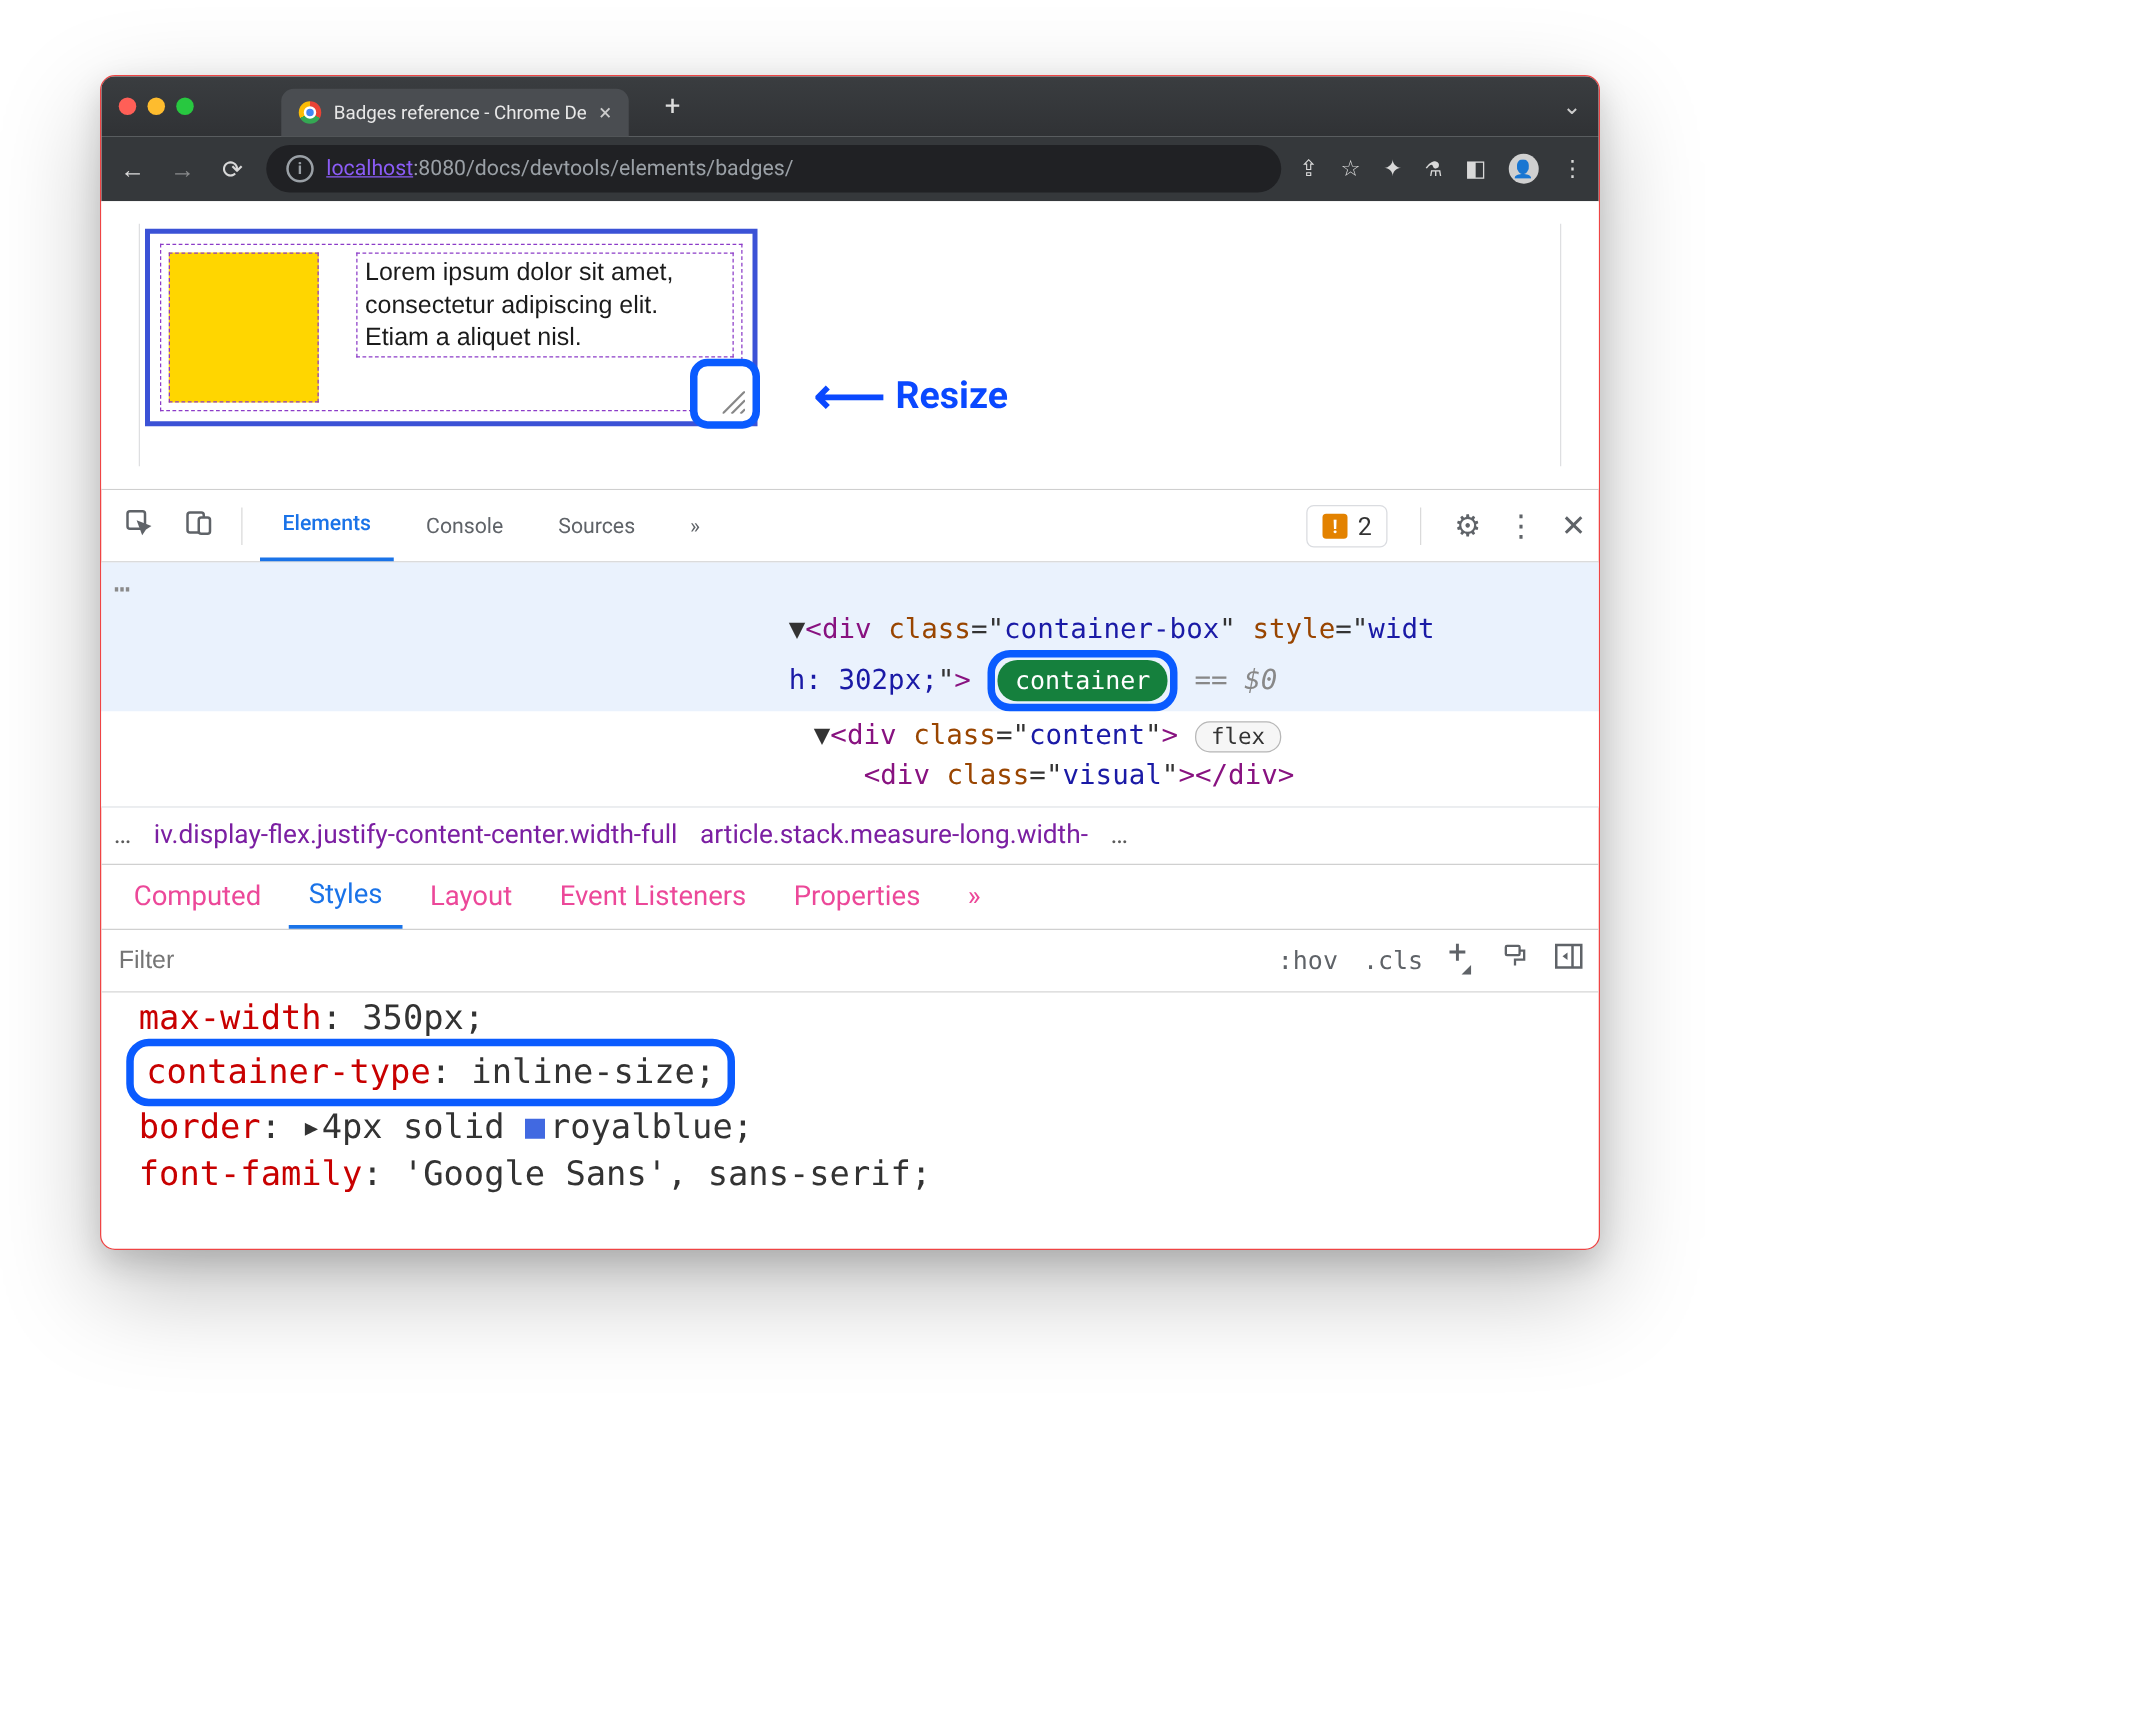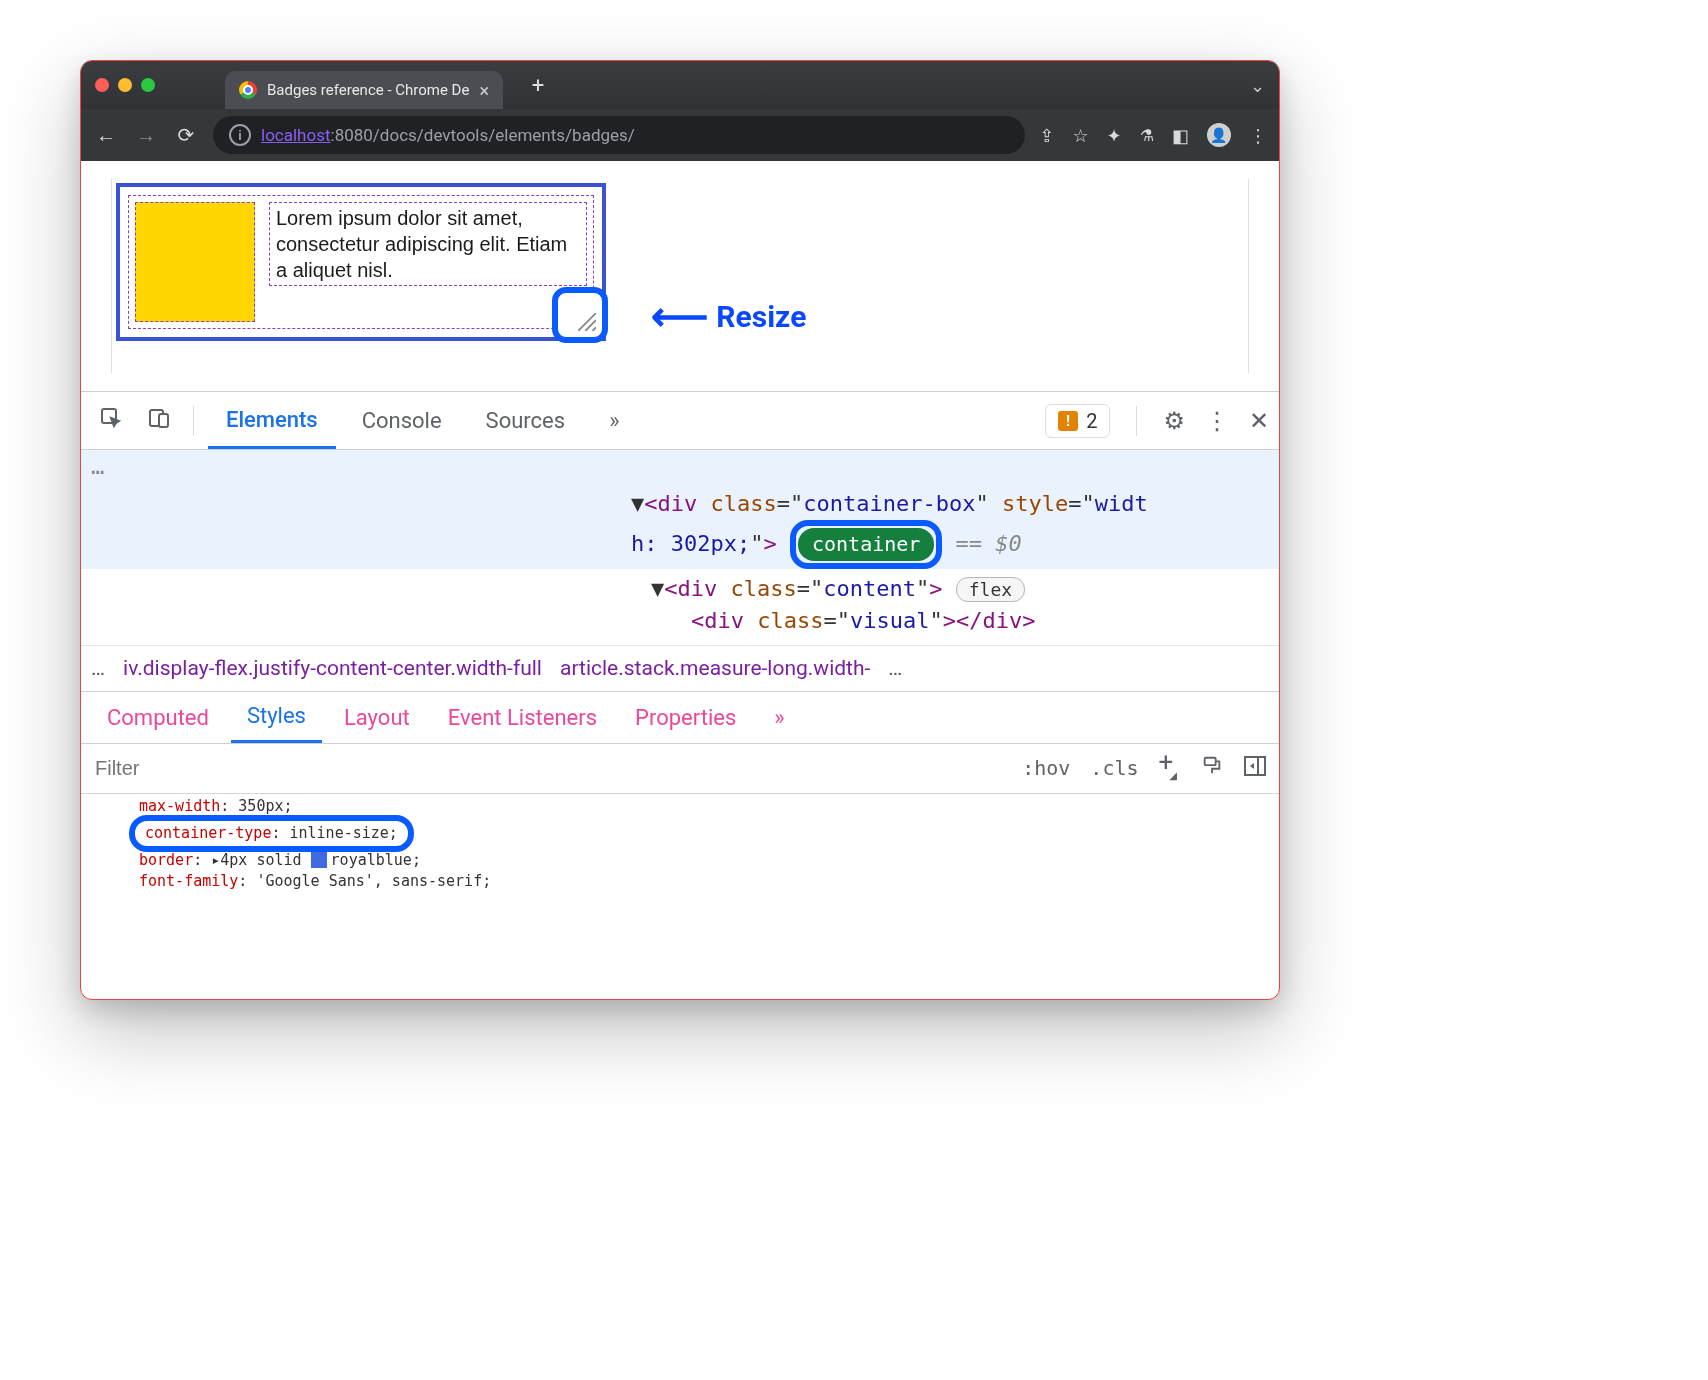--- a/index.html
+++ b/index.html
@@ -79,39 +79,39 @@
   .page-bg{border:1px solid #dedfe1;border-top:none;border-bottom:none;height:100%;padding:4px;}
   .container-box{
     width:490px;
     border:4px solid #3b52d6;
     position:relative;
     padding:8px;
   }
   .content-row{display:flex;gap:14px;align-items:flex-start;
     border:1px dashed #8c3cc8; padding:6px; position:relative;}
   .visual{width:120px;height:120px;background:#ffd600;border:1px dashed #8c3cc8;}
-  .lorem{flex:1;font-size:20px;line-height:1.3;color:#1b1b1b;border:1px dashed #8c3cc8;padding:2px 6px 2px 6px;font-family:"Helvetica Neue",Arial,sans-serif;}
+  .lorem{flex:1;font-size:20px;line-height:1.3;color:#1b1b1b;border:1px dashed #8c3cc8;padding:2px 6px 2px 6px;font-family:"Helvetica Neue",Arial,sans-serif;margin-left:16px;}
   .resize-handle{
     position:absolute; right:-6px; bottom:-6px;
     width:56px;height:56px;border:6px solid #0a5bff;border-radius:14px;background:#fff;
     display:flex;align-items:flex-end;justify-content:flex-end;padding:6px;
   }
   .resize-handle svg{width:18px;height:18px;}
   .annot{
     position:absolute; left:570px; top:138px;
     color:#0a48ff; font-size:30px; font-weight:700; display:flex; align-items:center; gap:8px;
   }
   .annot .arrow{font-size:40px;line-height:0;font-weight:900;}
 
   
   .devtools{flex:1;display:flex;flex-direction:column;border-top:1px solid #cfcfcf;font-size:20px;color:#333;}
   .dt-tabs{display:flex;align-items:center;height:58px;border-bottom:1px solid #d0d0d0;padding:0 10px;gap:8px;}
   .dt-tabs .tool{width:40px;text-align:center;color:#5f6368;font-size:22px;}
   .dt-tabs .sep{width:1px;height:30px;background:#dadada;margin:0 6px;}
-  .dt-tab{padding:0 18px;height:100%;display:flex;align-items:center;color:#5f6368;font-size:22px;}
+  .dt-tab{padding:0 18px;height:100%;display:flex;align-items:center;color:#5f6368;font-size:17px;}
   .dt-tab.active{color:#1a73e8;border-bottom:3px solid #1a73e8;font-weight:500;}
   .dt-right{margin-left:auto;display:flex;align-items:center;gap:20px;}
   .issues{display:flex;align-items:center;gap:8px;border:1px solid #dadce0;border-radius:6px;padding:4px 12px;}
   .issues .sq{width:20px;height:20px;background:#e38200;color:#fff;display:flex;align-items:center;justify-content:center;font-weight:bold;font-size:15px;border-radius:3px;}
   .gear,.kebab,.close{color:#5f6368;font-size:24px;}
 
   .dom-pane{background:#eaf2fd;padding:6px 10px 6px 10px;font-family:ui-monospace,Menlo,Consolas,monospace;font-size:22px;line-height:1.45;color:#333;border-bottom:1px solid #e3e3e3;position:relative;}
   .dom-pane .dots{color:#8a8a8a;}
   .dom-content{padding-left:540px;}
   .tag-name{color:#881280;}
@@ -130,21 +130,21 @@
 
   .styles-tabs{display:flex;align-items:center;height:52px;border-bottom:1px solid #d0d0d0;padding:0 10px;gap:6px;}
   .st-tab{padding:0 16px;height:100%;display:flex;align-items:center;color:#ec4899;font-size:22px;}
   .st-tab.active{color:#1a73e8;border-bottom:3px solid #1a73e8;}
   .filter-row{display:flex;align-items:center;height:50px;border-bottom:1px solid #d6d6d6;padding:0 12px;gap:20px;}
   .filter-row input{border:none;outline:none;font-size:20px;color:#777;flex:0 0 300px;background:transparent;}
   .filter-row .spacer{flex:1;}
   .filter-tool{color:#5f6368;font-size:20px;font-family:ui-monospace,Menlo,monospace;}
   .filter-icon{color:#5f6368;font-size:22px;}
 
-  .css-pane{padding:8px 20px 6px 30px;font-family:ui-monospace,Menlo,Consolas,monospace;font-size:15px;line-height:1.4;overflow:hidden;margin-left:28px;}
+  .css-pane{padding:8px 20px 6px 30px;font-family:ui-monospace,Menlo,Consolas,monospace;font-size:27px;line-height:1.4;overflow:hidden;}
   .prop{color:#c80000;} .val{color:#333;} .col{color:#333;}
   .color-chip{display:inline-block;width:16px;height:16px;background:#4169e1;vertical-align:middle;margin-right:4px;}
   .highlight-box{border:6px solid #0a5bff;border-radius:18px;padding:2px 10px;display:inline-block;margin:-2px 0 -2px -10px;}
   .css-row{white-space:nowrap;}
 </style>
 </head>
 <body>
 
 <div class="window">
 

